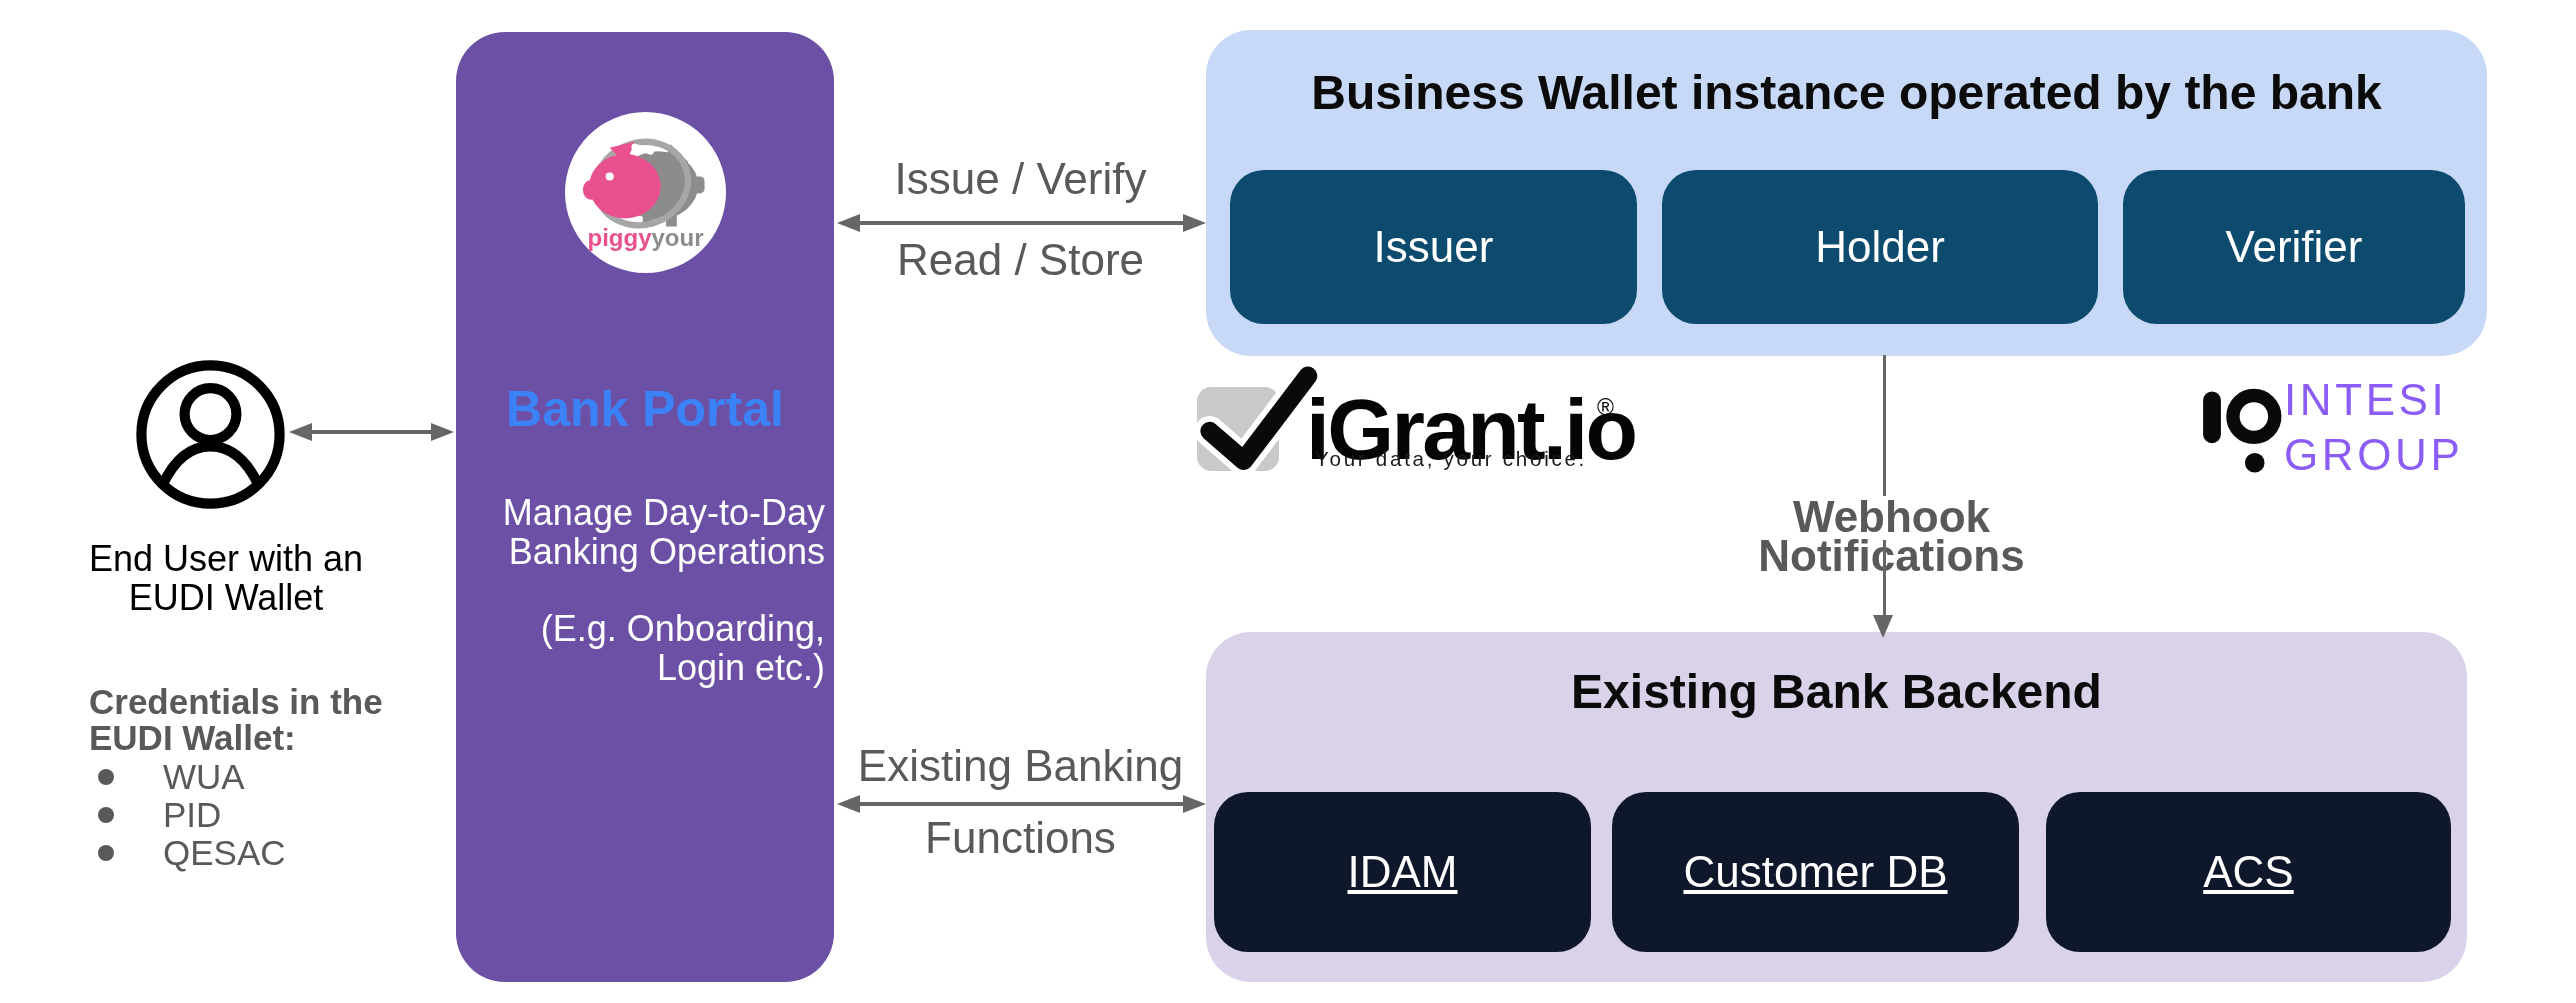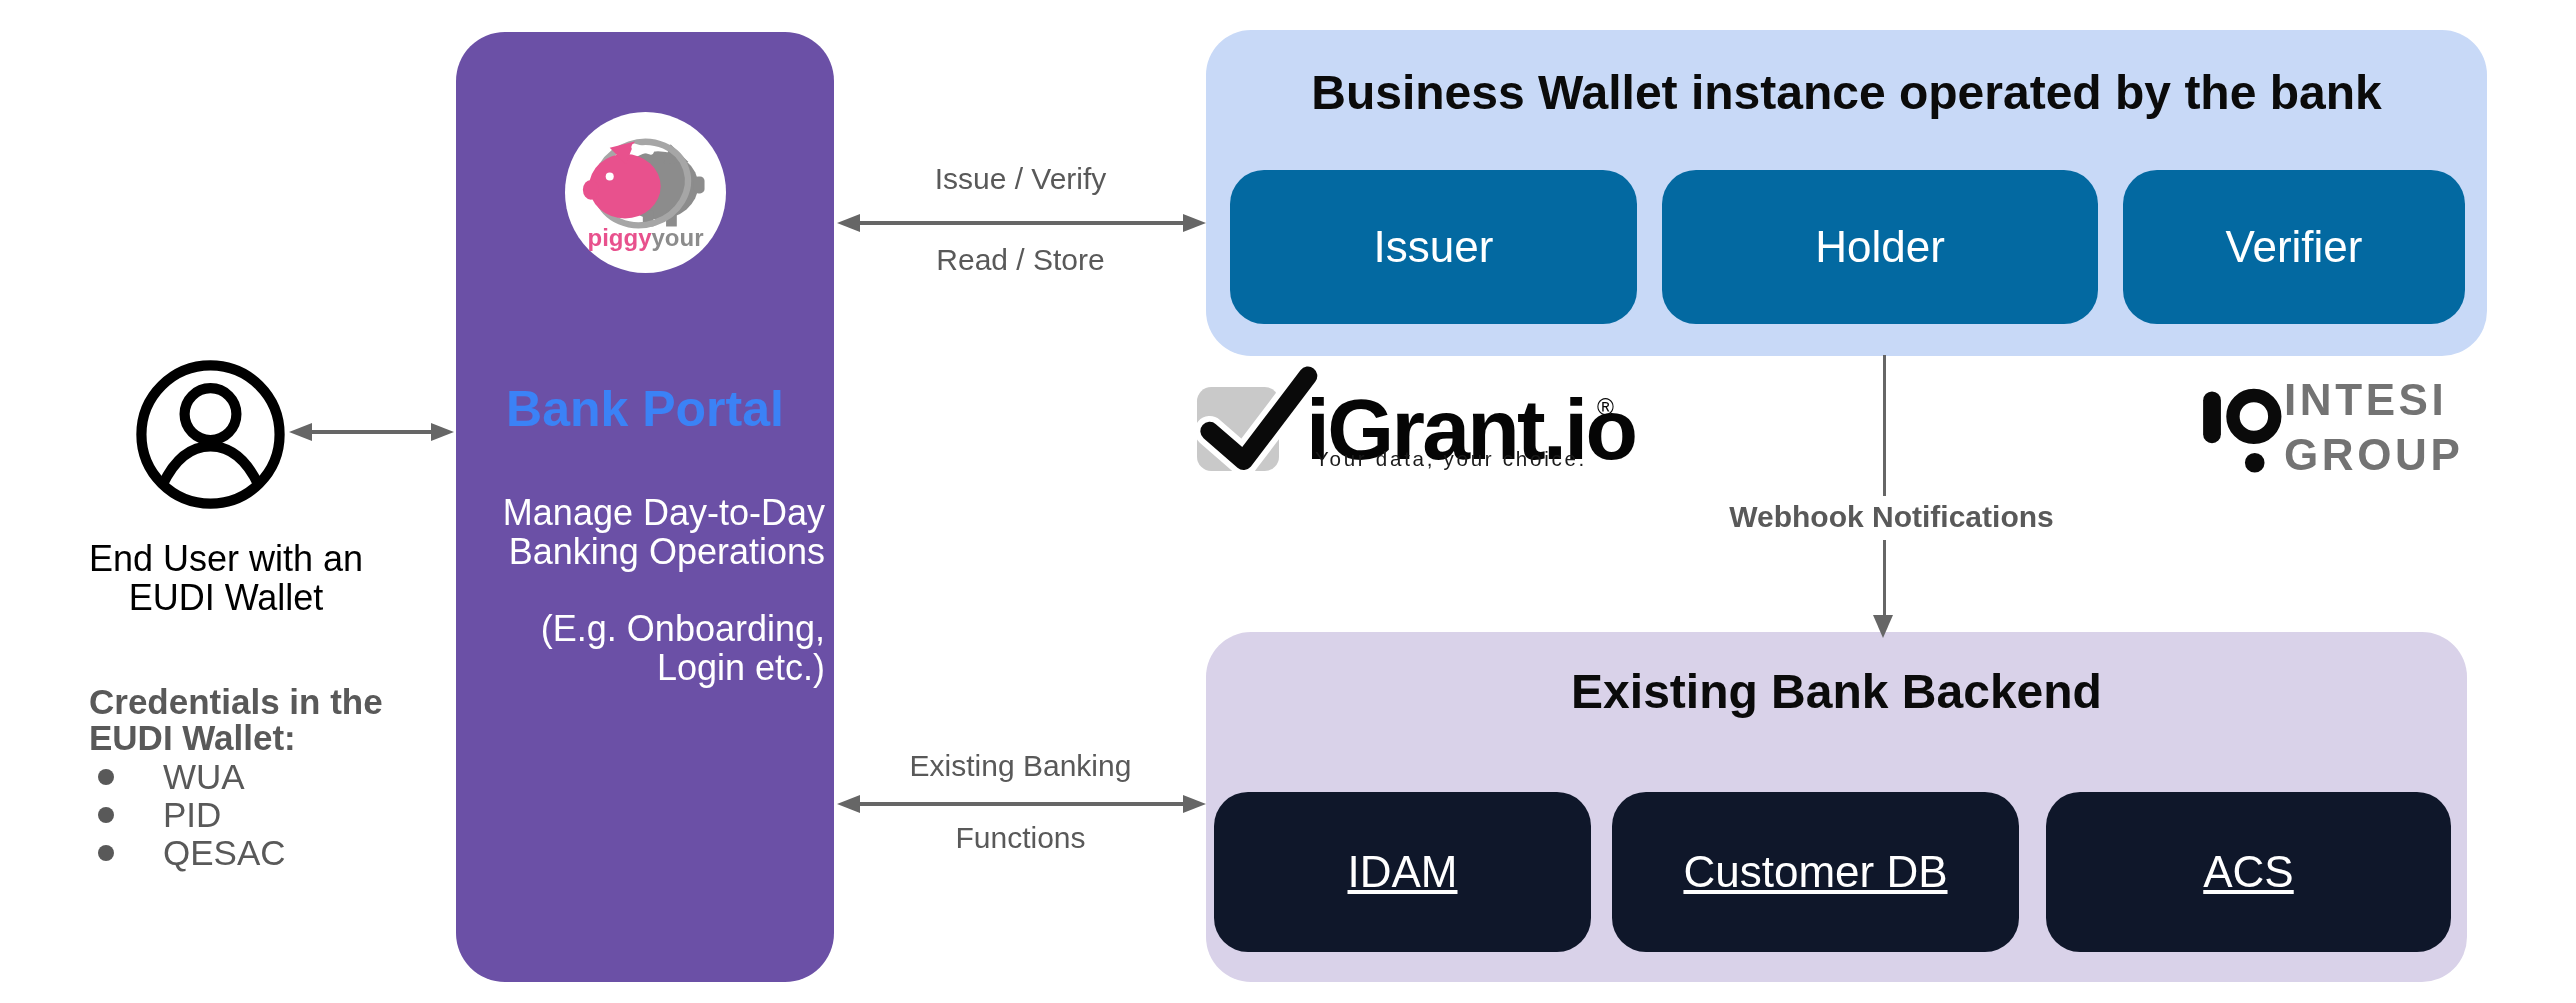--- a/index.html
+++ b/index.html
@@ -8,42 +8,42 @@
   .abs{position:absolute;}
 
   
   .portal{left:456px;top:32px;width:378px;height:950px;background:#6B50A6;border-radius:49px;}
   .bw{left:1206px;top:29.5px;width:1281px;height:326px;background:#C8D9F7;border-radius:45px;}
   .ebb{left:1206px;top:632px;width:1261px;height:350px;background:#D9D2E9;border-radius:45px;}
 
   .container-title{position:absolute;left:0;width:100%;text-align:center;font-weight:bold;color:#0b0b0b;font-size:48px;line-height:50px;}
 
   .node{position:absolute;display:flex;align-items:center;justify-content:center;color:#ffffff;font-size:44px;border-radius:34px;}
-  .blue{background:#0369a1;}
+  .blue{background:#0c4a6e;}
   .purple{background:#0f172a;text-decoration:underline;}
 
   
   .portal-title{left:456px;top:382px;width:378px;text-align:center;color:#3b82f6;font-weight:bold;font-size:50px;line-height:54px;}
   .portal-body{left:465px;width:360px;text-align:right;color:#fff;font-size:36px;line-height:39px;}
   .pb1{top:493px;} .pb2{top:609px;}
 
   
   .logo-circle{left:565px;top:112px;width:161px;height:161px;background:#fff;border-radius:50%;}
   .logo-word{position:absolute;left:0;bottom:21.5px;width:100%;text-align:center;font-size:24px;font-weight:bold;letter-spacing:0px;}
   .logo-word .w1{color:#E8518D;} .logo-word .w2{color:#8C8C8C;}
 
   
   .enduser{left:47px;top:539px;width:358px;text-align:center;color:#000;font-size:36px;line-height:39px;}
   .creds{left:89px;top:684px;color:#595959;font-weight:bold;font-size:35px;line-height:36px;}
   .cred-list{left:89px;top:758px;color:#595959;font-size:35px;}
   .cred-item{display:flex;align-items:center;height:38px;}
   .cred-dot{width:16px;height:16px;border-radius:50%;background:#595959;margin-left:9px;margin-right:49px;flex:0 0 auto;}
 
   
-  .alabel{color:#595959;font-size:30px;line-height:39px;text-align:center;}
+  .alabel{color:#595959;font-size:44px;line-height:39px;text-align:center;}
   .lbl-iv{left:836px;top:159px;width:369px;}
   .lbl-rs{left:836px;top:240px;width:369px;}
   .lbl-eb{left:836px;top:746px;width:369px;}
   .lbl-fn{left:836px;top:818px;width:369px;}
   .lbl-wh{left:1686px;top:497px;width:411px;font-weight:bold;}
 
   
   .harrow{position:absolute;height:3.6px;background:#666666;}
   .harrow::before,.harrow::after{content:"";position:absolute;top:50%;transform:translateY(-50%);width:0;height:0;border-top:9px solid transparent;border-bottom:9px solid transparent;}
   .harrow::before{left:-21.5px;border-right:23px solid #666666;}
@@ -58,21 +58,21 @@
   .wh-seg2{left:1883px;top:540px;height:75px;}
   .vhead{position:absolute;left:1873px;top:615px;width:0;height:0;border-left:10.7px solid transparent;border-right:10.7px solid transparent;border-top:23px solid #666666;}
 
   
   .ig-square{left:1197px;top:387px;width:82px;height:84px;background:#C9C9C9;border-radius:14.3px;}
   .ig-name{left:1306px;top:385px;font-size:86px;font-weight:bold;letter-spacing:-2.7px;color:#050505;line-height:89px;}
   .ig-reg{left:1597px;top:394px;font-size:23px;color:#050505;}
   .ig-tag{left:1315px;top:447px;font-size:20.6px;letter-spacing:2.7px;color:#1a1a1a;}
 
   
-  .in-text{left:2284px;top:372px;font-size:44px;letter-spacing:3.6px;color:#737373;line-height:55px;font-weight:700;}
+  .in-text{left:2284px;top:372px;font-size:44px;letter-spacing:3.6px;color:#8b5cf6;line-height:55px;font-weight:400;}
 
   svg{display:block;}
 </style>
 </head>
 <body>
 
 <div class="stage">
 
   <svg class="abs" style="left:132px;top:356px;" width="157" height="157" viewBox="0 0 100 100">
     <circle cx="50" cy="50" r="44" fill="#ffffff" stroke="#000000" stroke-width="6.5"></circle>

